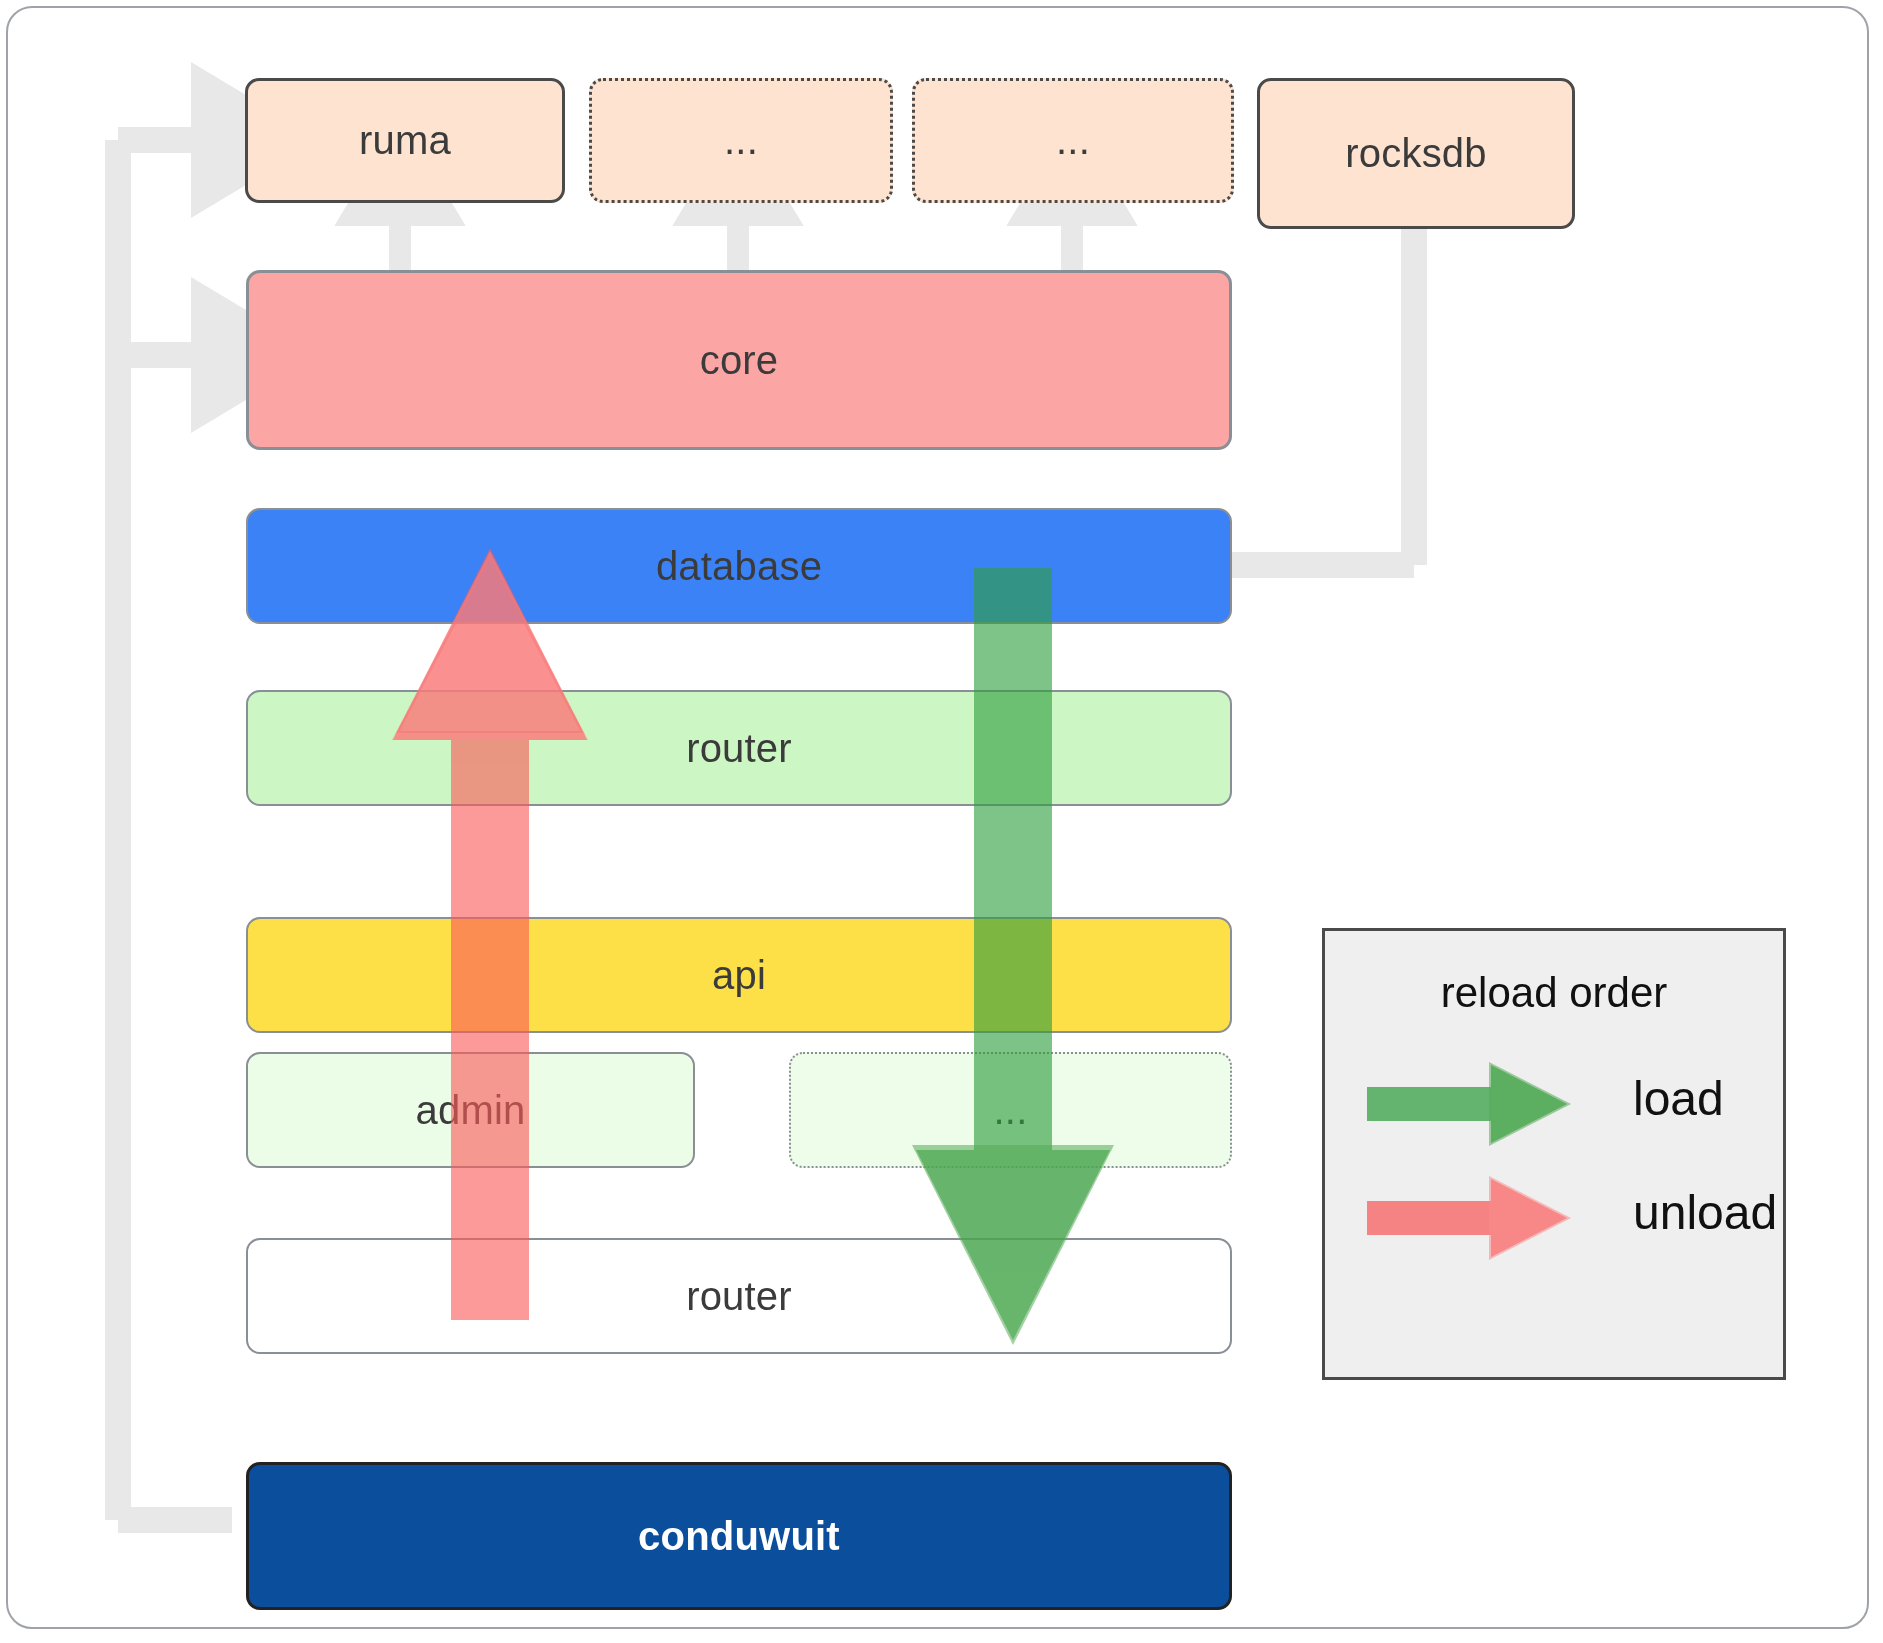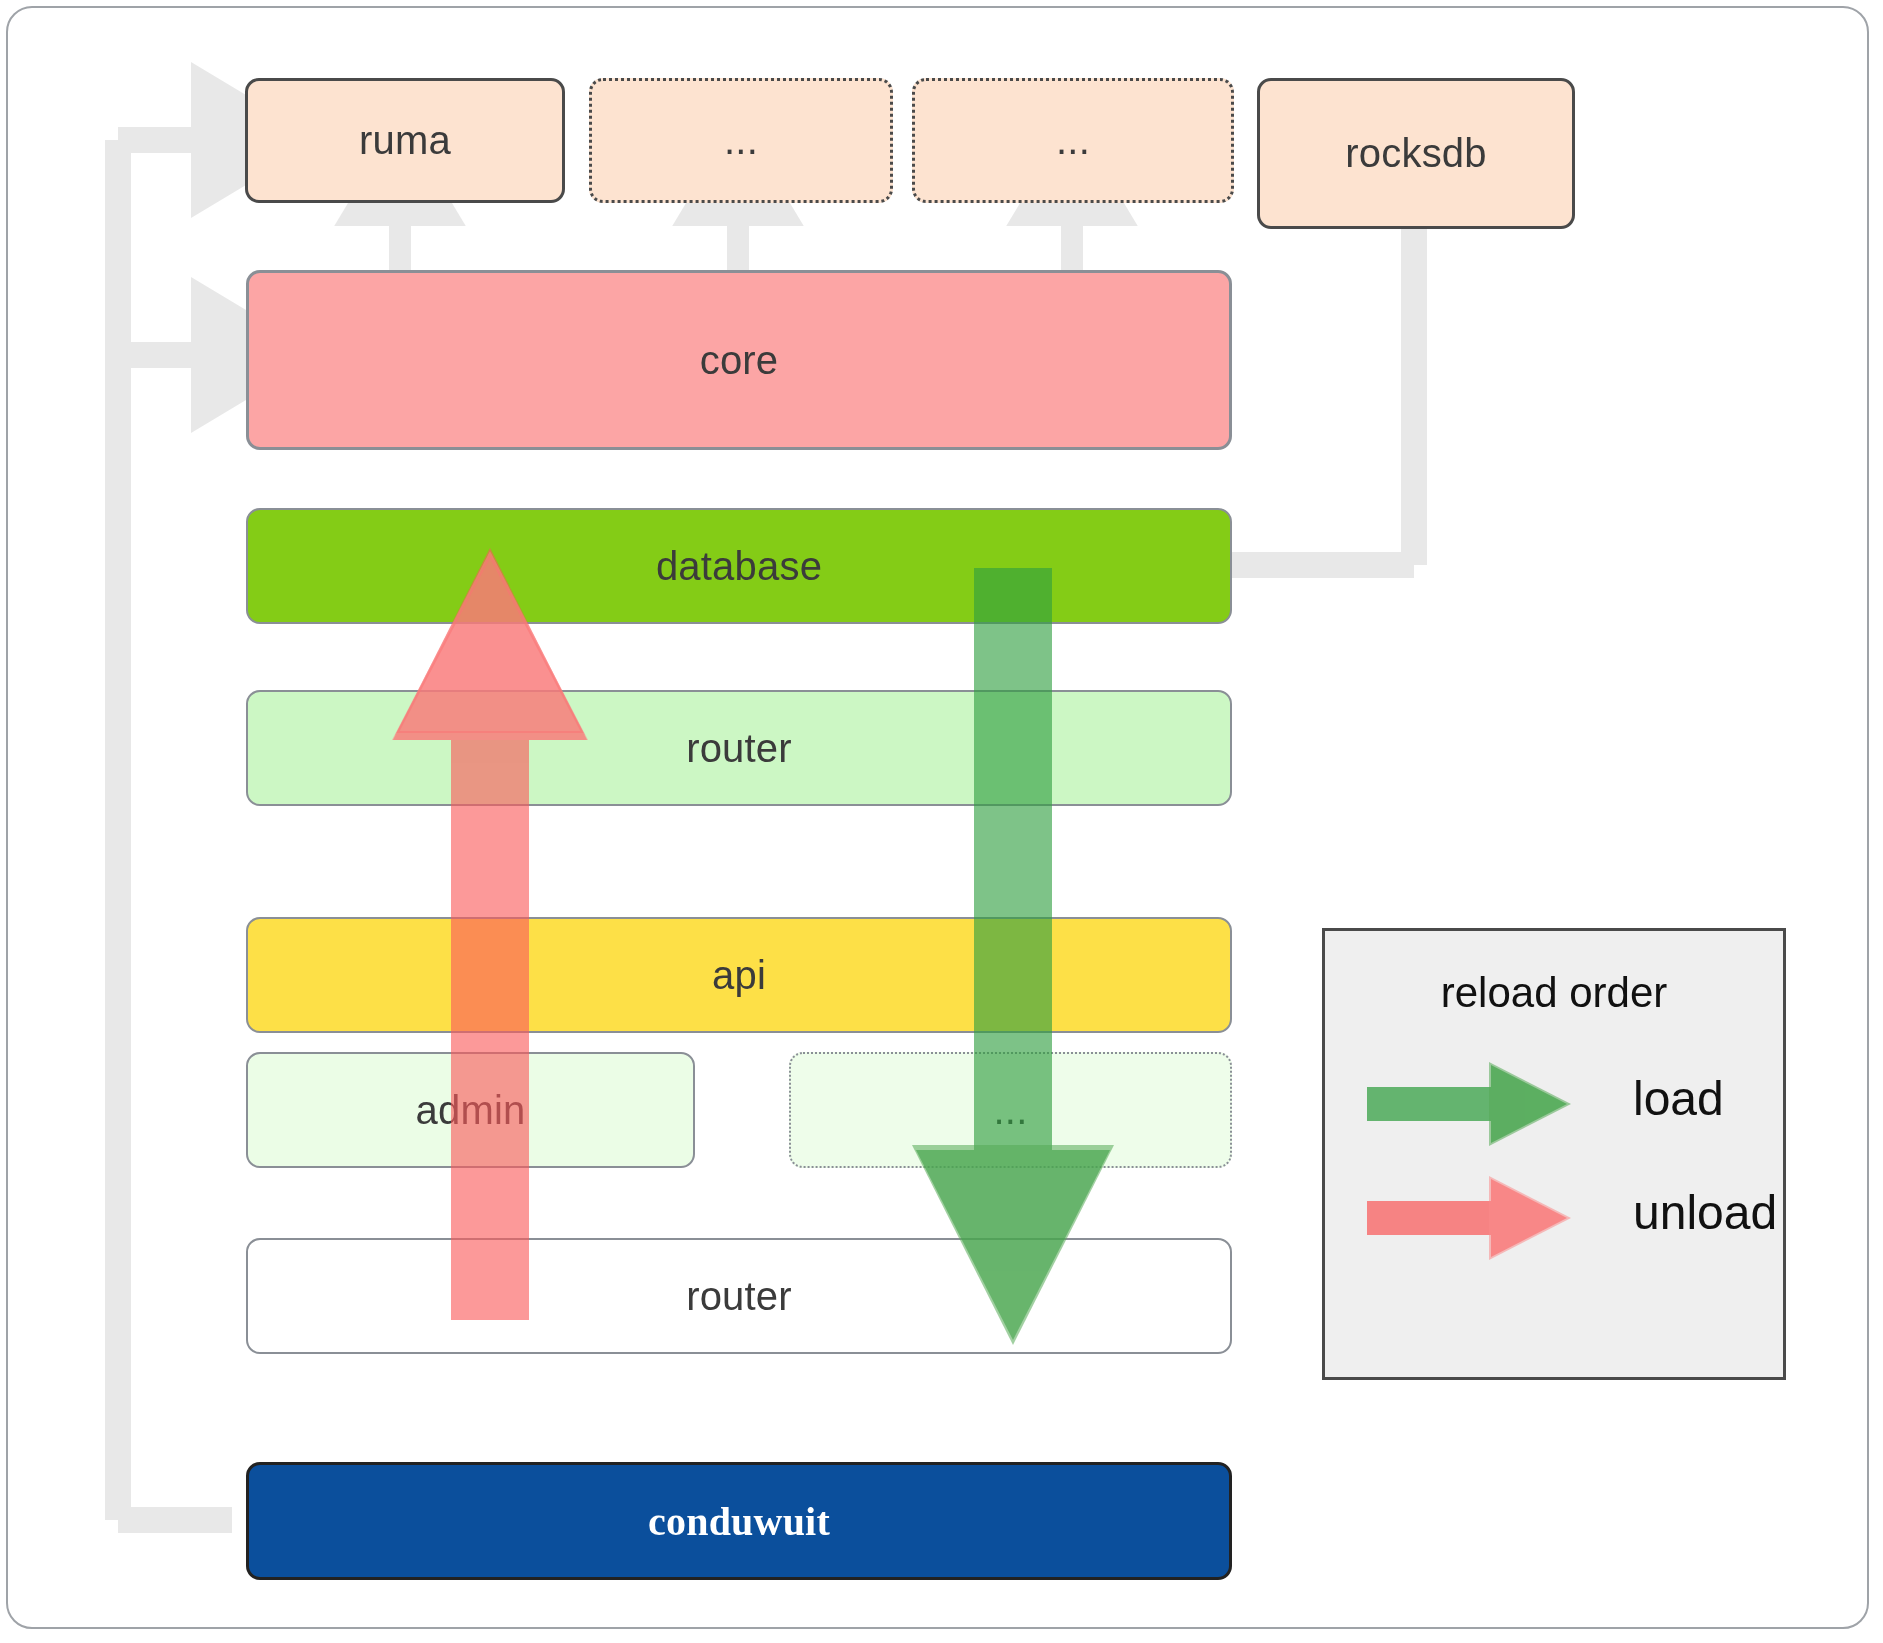--- a/index.html
+++ b/index.html
@@ -176,21 +176,21 @@
   </div>
 
   <div class="box dep" style="left:1257px; top:78px; width:318px; height:151px;">
     <span>rocksdb</span>
   </div>
 
   <div class="box core-box" style="left:246px; top:270px; width:986px; height:180px;">
     <span>core</span>
   </div>
 
-  <div class="box layer" style="left:246px; top:508px; width:986px; height:116px; background:#84cc16;">
+  <div class="box layer" style="left:246px; top:508px; width:986px; height:116px; background:#3b82f6;">
     <span>database</span>
   </div>
 
   <div class="box layer" style="left:246px; top:690px; width:986px; height:116px; background:#ccf7c4;">
     <span>router</span>
   </div>
 
   <div class="box layer" style="left:246px; top:872px; width:986px; height:116px; background:#fde047;margin-top:45px;">
     <span>api</span>
   </div>
@@ -200,21 +200,21 @@
   </div>
 
   <div class="box layer dotted" style="left:789px; top:1052px; width:443px; height:116px; background:#eefdea;">
     <span>...</span>
   </div>
 
   <div class="box layer" style="left:246px; top:1238px; width:986px; height:116px; background:#ffffff;">
     <span>router</span>
   </div>
 
-  <div class="box root-box" style="left:246px; top:1462px; width:986px; height:118px;font-family:Liberation Serif, serif;">
+  <div class="box root-box" style="left:246px; top:1462px; width:986px; height:148px;">
     <span>conduwuit</span>
   </div>
 
   <svg class="overlay" viewBox="0 0 1883 1643">
 
     <g opacity="0.62">
 
       <rect x="451" y="640" width="78" height="680" fill="#fa5a5a"></rect>
 
       <path d="M 490,548 L 587,740 L 393,740 Z" fill="#fa5a5a"></path>

